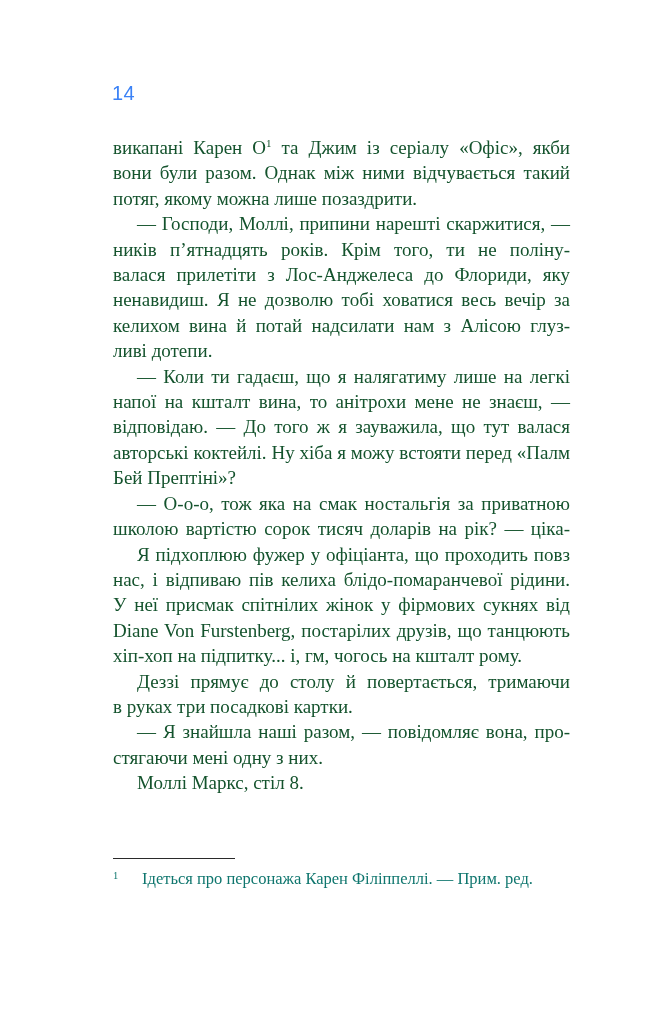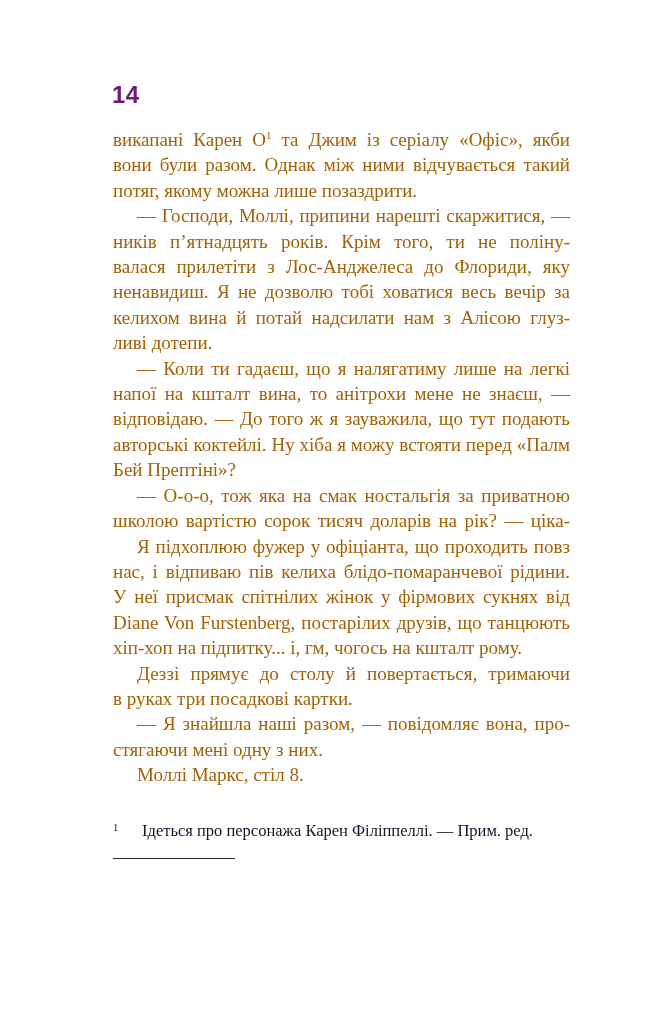--- a/index.html
+++ b/index.html
@@ -10,34 +10,33 @@
     background: #ffffff;
     color: #1d1d1d;
     font-family: "Liberation Serif", serif;
     overflow: hidden;
   }
   .folio {
     position: absolute;
     left: 112px;
     top: 83px;
     font-family: "Liberation Sans", sans-serif;
-    font-size: 24px;
+    font-size: 20px;
     line-height: 1;
-    color: #701a75;
+    color: #3b82f6;
     letter-spacing: 0.5px;
-    font-weight: bold;
   }
   .body-text {
     position: absolute;
     left: 113px;
-    top: 127px;
+    top: 135px;
     width: 457px;
     font-size: 19px;
     line-height: 25.4px;
-    color: #a16207;
+    color: #14532d;
   }
   .para { margin: 0; }
   .line {
     text-align: justify;
     text-align-last: justify;
     min-height: 25.4px;
   }
   .line.last {
     text-align: right;
     text-align-last: left;
@@ -52,25 +51,25 @@
   .footnote-rule {
     position: absolute;
     left: 113px;
     top: 858px;
     width: 122px;
     border-top: 1.6px solid #2a2a2a;
   }
   .footnote {
     position: absolute;
     left: 113px;
-    top: 820px;
+    top: 868px;
     width: 457px;
     font-size: 16.5px;
     line-height: 21px;
-    color: #0f172a;
+    color: #0f766e;
   }
   .footnote sup.fn-marker {
     display: inline-block;
     width: 29px;
     font-size: 10.5px;
     line-height: 0;
     vertical-align: 5px;
   }
 </style>
 </head>
@@ -88,21 +87,21 @@
         <div class="line indent"><span>— Господи, Моллі, </span><span class="italic">припини</span><span> нарешті скаржитися, —</span></div>
         <div class="line"><span>ників п’ятнадцять років. Крім того, ти не поліну-</span></div>
         <div class="line"><span>валася прилетіти з Лос-Анджелеса до Флориди, яку</span></div>
         <div class="line"><span>ненавидиш. Я не дозволю тобі ховатися весь вечір за</span></div>
         <div class="line"><span>келихом вина й потай надсилати нам з Алісою глуз-</span></div>
         <div class="line last"><span>ливі дотепи.</span></div>
       </div>
       <div class="para">
         <div class="line indent"><span>— Коли ти гадаєш, що я налягатиму лише на легкі</span></div>
         <div class="line"><span>напої на кшталт вина, то анітрохи мене не знаєш, —</span></div>
-        <div class="line"><span>відповідаю. — До того ж я зауважила, що тут подають</span></div>
+        <div class="line"><span>відповідаю. — До того ж я зауважила, що тут валася</span></div>
         <div class="line"><span>авторські коктейлі. Ну хіба я можу встояти перед «Палм</span></div>
         <div class="line last"><span>Бей Прептіні»?</span></div>
       </div>
       <div class="para">
         <div class="line indent"><span>— О-о-о, тож яка на смак ностальгія за приватною</span></div>
         <div class="line"><span>школою вартістю сорок тисяч доларів на рік? — ціка-</span></div>
       </div>
       <div class="para">
         <div class="line indent"><span>Я підхоплюю фужер у офіціанта, що проходить повз</span></div>
         <div class="line"><span>нас, і відпиваю пів келиха блідо-помаранчевої рідини.</span></div>

